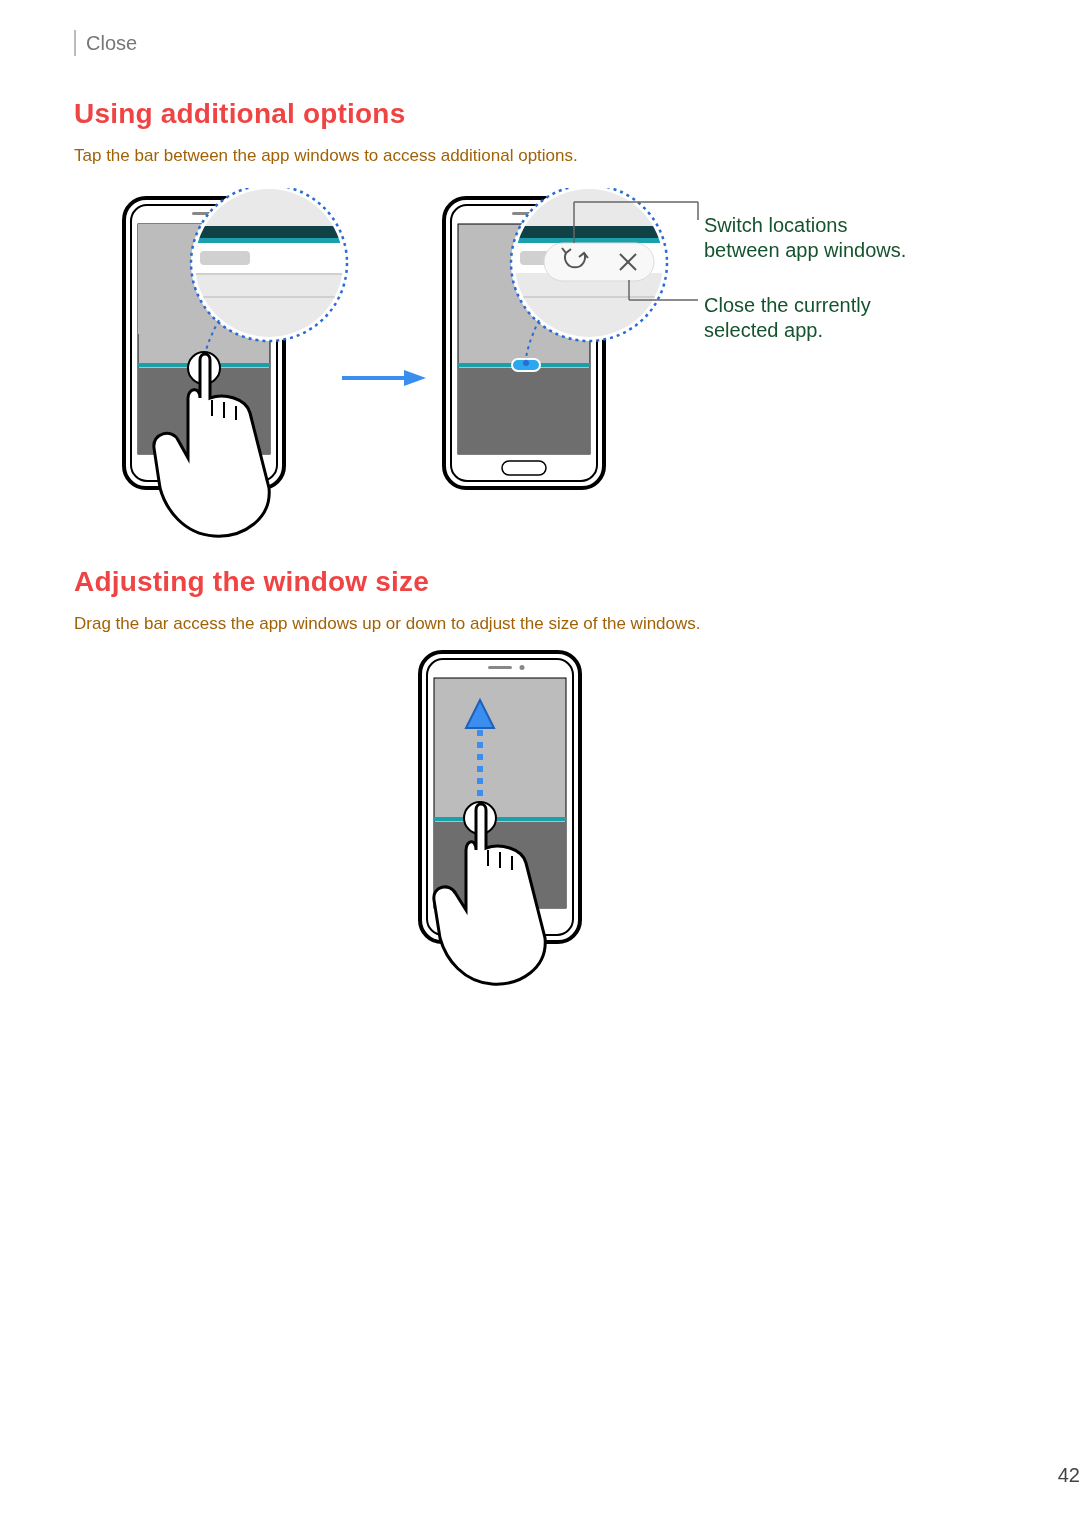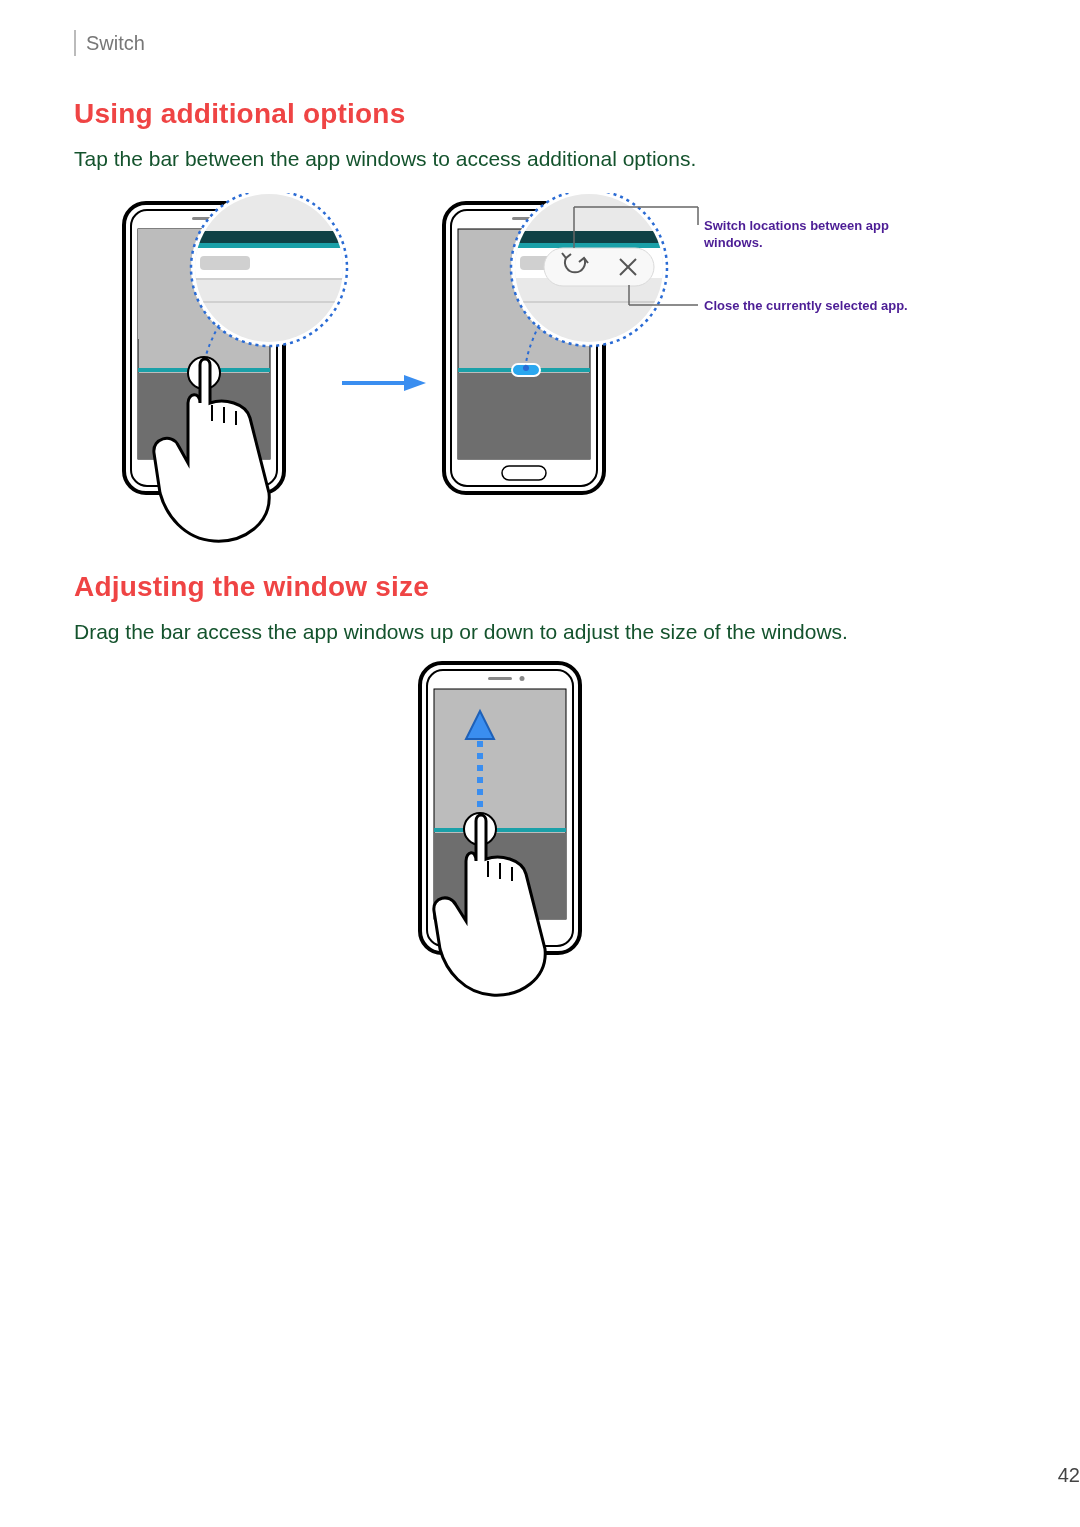--- a/index.html
+++ b/index.html
@@ -30,48 +30,47 @@
     margin-right: 10px;
   }
   h2.section {
     font-size: 28px;
     font-weight: 700;
     margin: 0 0 14px 0;
     color: #ef4444;
     letter-spacing: 0.2px;
   }
   p.body {
-    font-size: 21px;
+    font-size: 17px;
     line-height: 1.4;
     margin: 0 0 12px 0;
-    color: #14532d;
+    color: #a16207;
   }
   .fig1 {
     position: relative;
     width: 920px;
     height: 370px;
     margin-top: 20px;
   }
   .fig2-wrap {
     width: 100%;
     display: flex;
     justify-content: center;
   }
   .fig2 {
     position: relative;
     width: 320px;
     height: 340px;
   }
   .callout {
     position: absolute;
-    font-size: 13px;
+    font-size: 20px;
     line-height: 1.25;
-    color: #4c1d95;
+    color: #14532d;
     width: 210px;
-    font-weight: bold;
   }
   .callout.c1 { top: 25px; left: 630px; }
   .callout.c2 { top: 105px; left: 630px; }
   .page-num {
     position: absolute;
     bottom: 40px;
     width: 100%;
     left: 0;
     text-align: right;
     font-size: 20px;
@@ -81,21 +80,21 @@
     margin-top: 8px;
   }
 </style>
 </head>
 <body>
 
 <div class="page">
 
   <div class="breadcrumb-wrap">
     <div class="breadcrumb-bar"></div>
-    <span>Switch</span>
+    <span>Close</span>
   </div>
 
   <h2 class="section">Using additional options</h2>
   <p class="body">Tap the bar between the app windows to access additional options.</p>
 
   <div class="fig1">
     
     <svg viewBox="0 0 920 370" width="920" height="370">
 
       <g transform="translate(50,10)">

